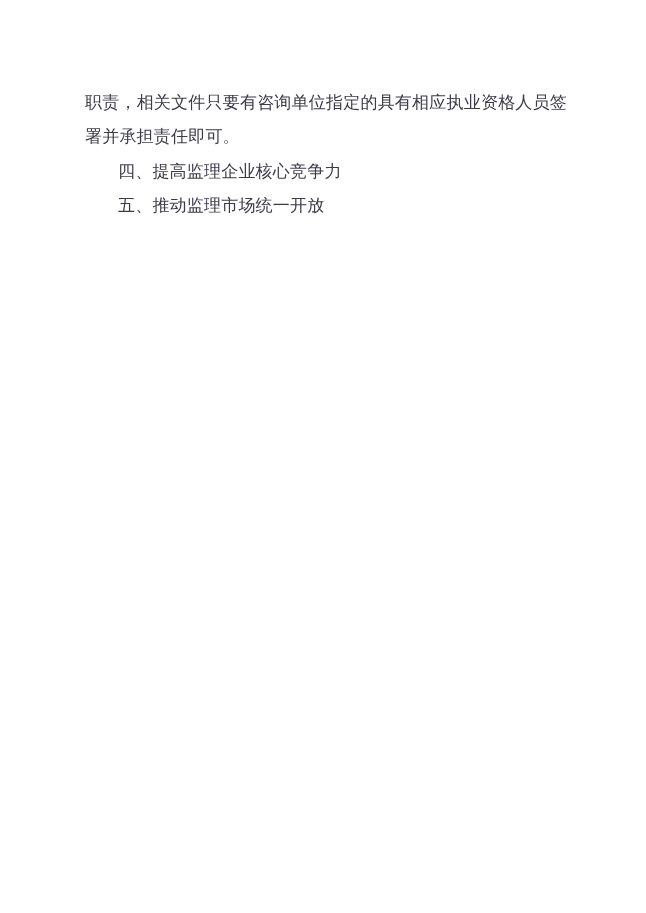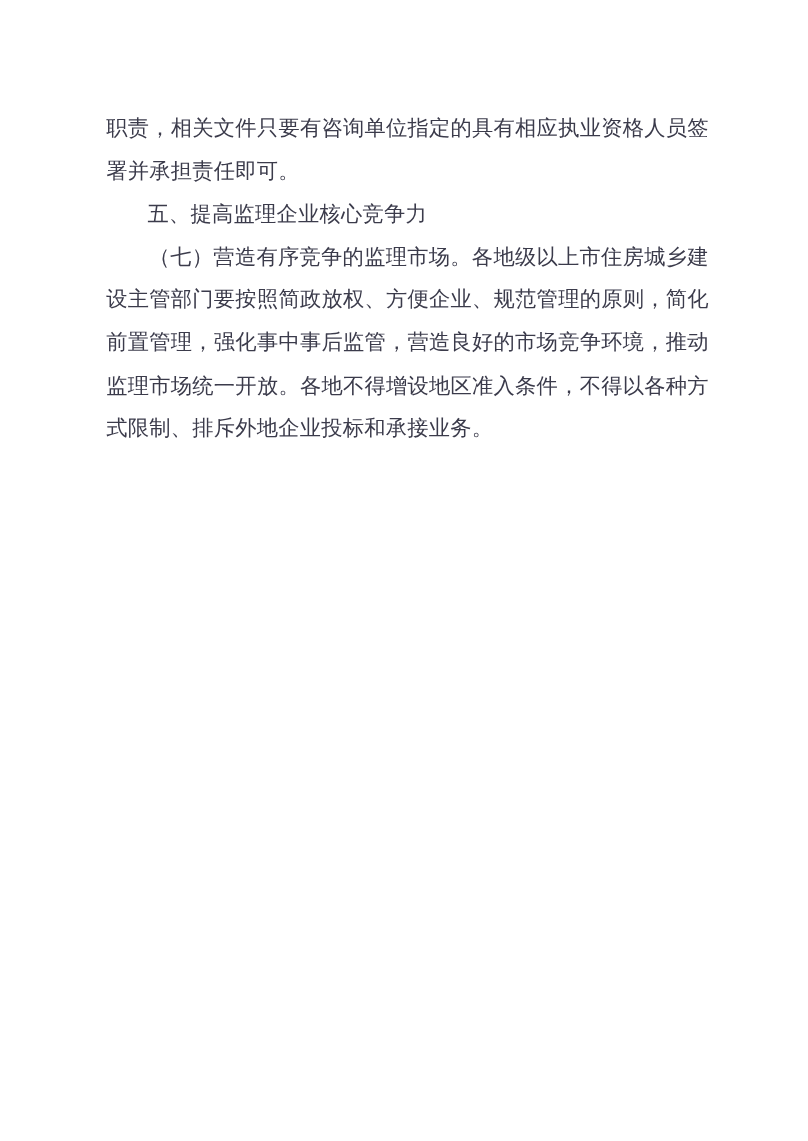--- a/index.html
+++ b/index.html
@@ -47,19 +47,19 @@
     text-indent: 33px;
     word-break: keep-all;
   }
 </style>
 </head>
 <body>
 
 <div class="page">
   <p class="para-continuation">职责，相关文件只要有咨询单位指定的具有相应执业资格人员签署并承担责任即可。</p>
 
+  <h2 class="section-heading">四、提高监理企业核心竞争力</h2>
 
 
-  <h2 class="section-heading">五、提高监理企业核心竞争力</h2>
+  <h2 class="section-heading">五、推动监理市场统一开放</h2>
 
-  <p class="para-body">（七）营造有序竞争的监理市场。各地级以上市住房城乡建设主管部门要按照简政放权、方便企业、规范管理的原则，简化前置管理，强化事中事后监管，营造良好的市场竞争环境，推动监理市场统一开放。各地不得增设地区准入条件，不得以各种方式限制、排斥外地企业投标和承接业务。</p>
 
 </div>
 
 </body></html>

